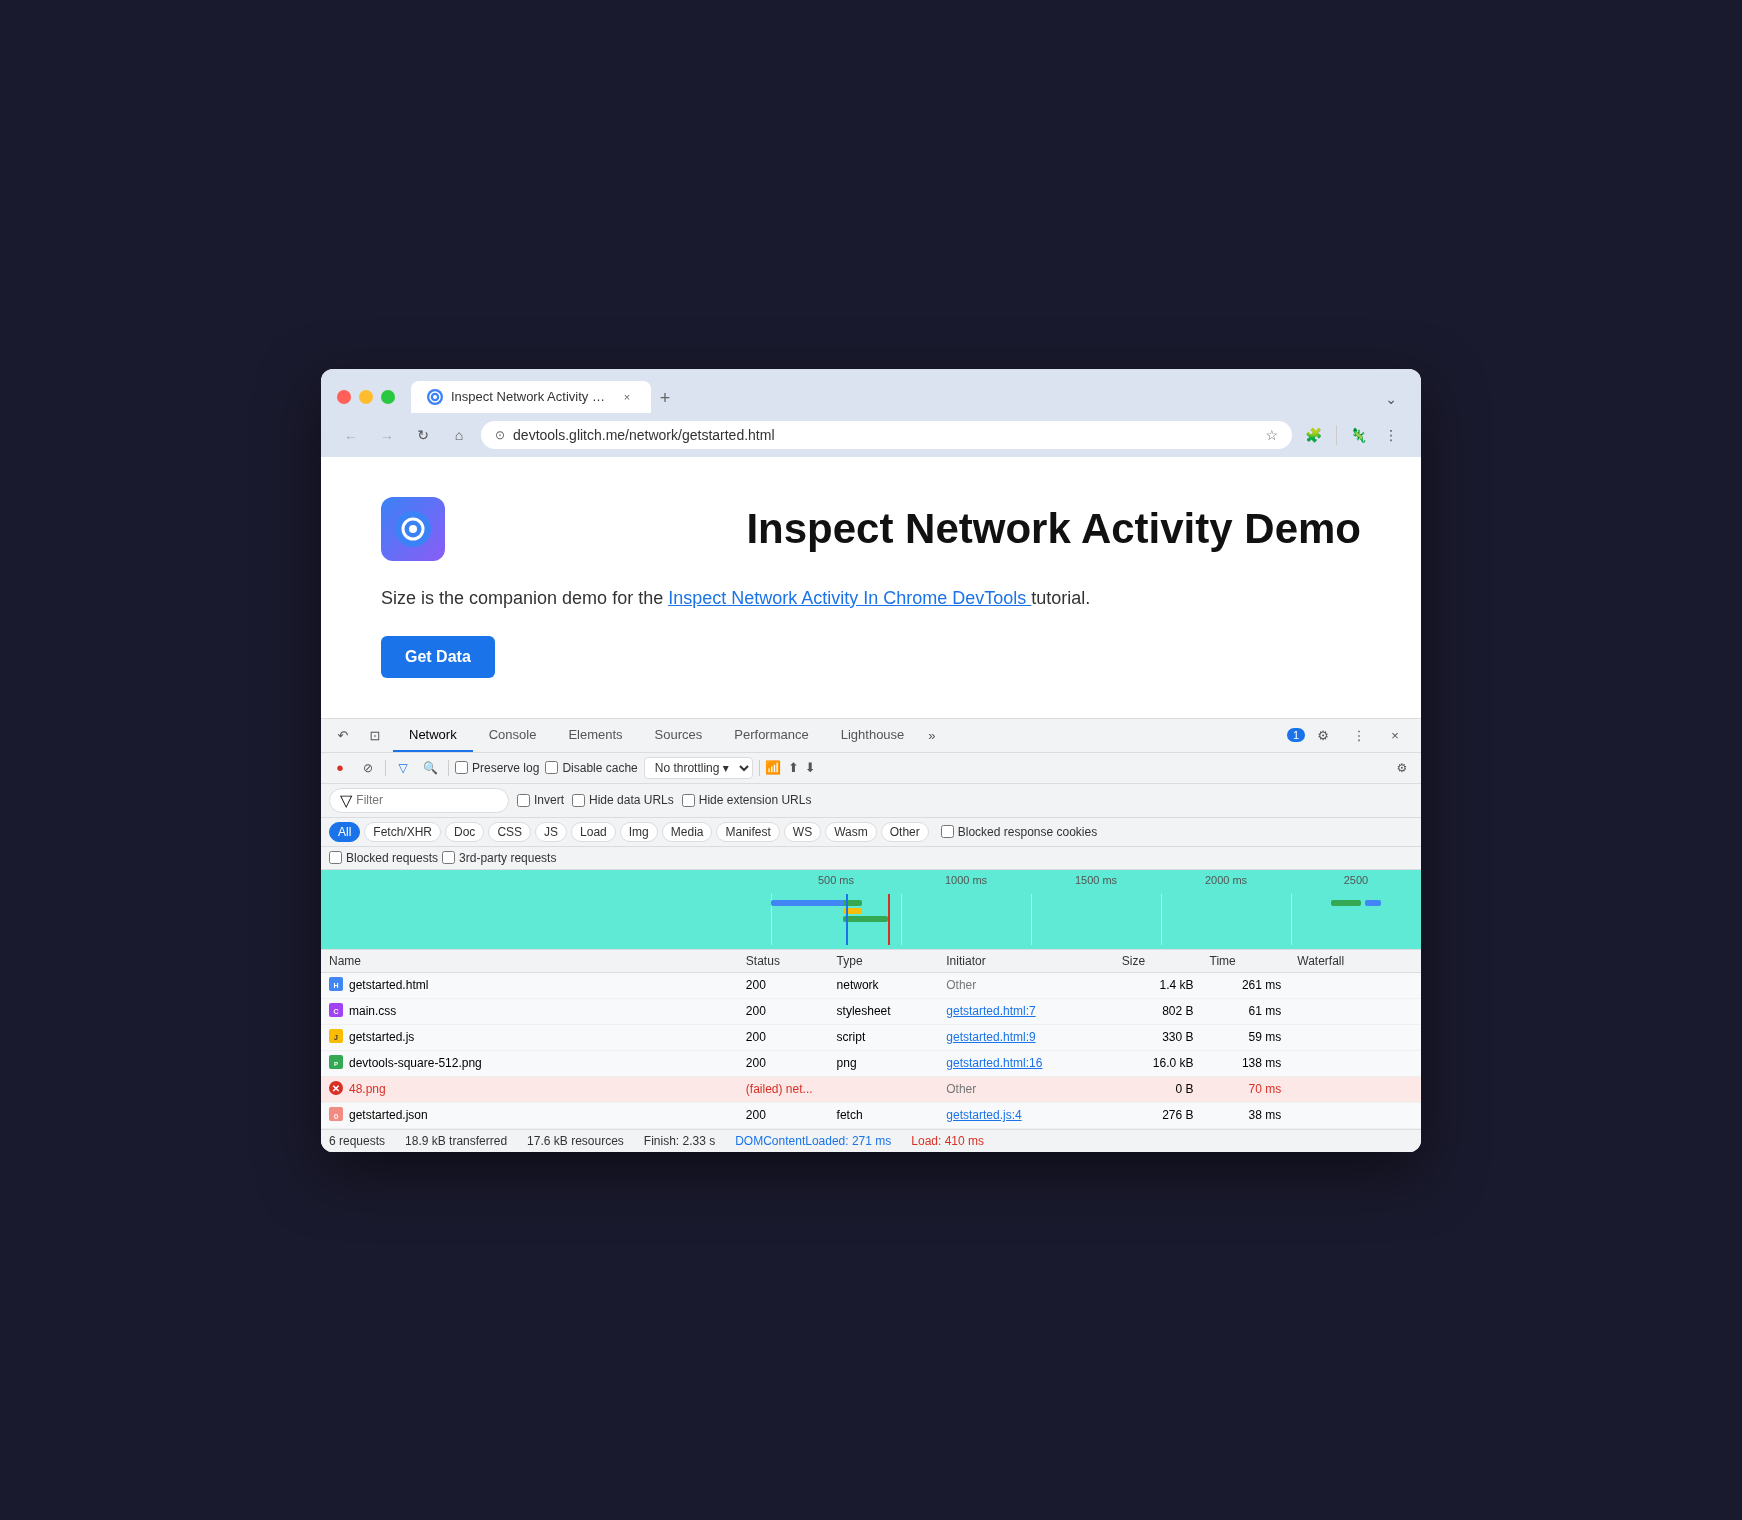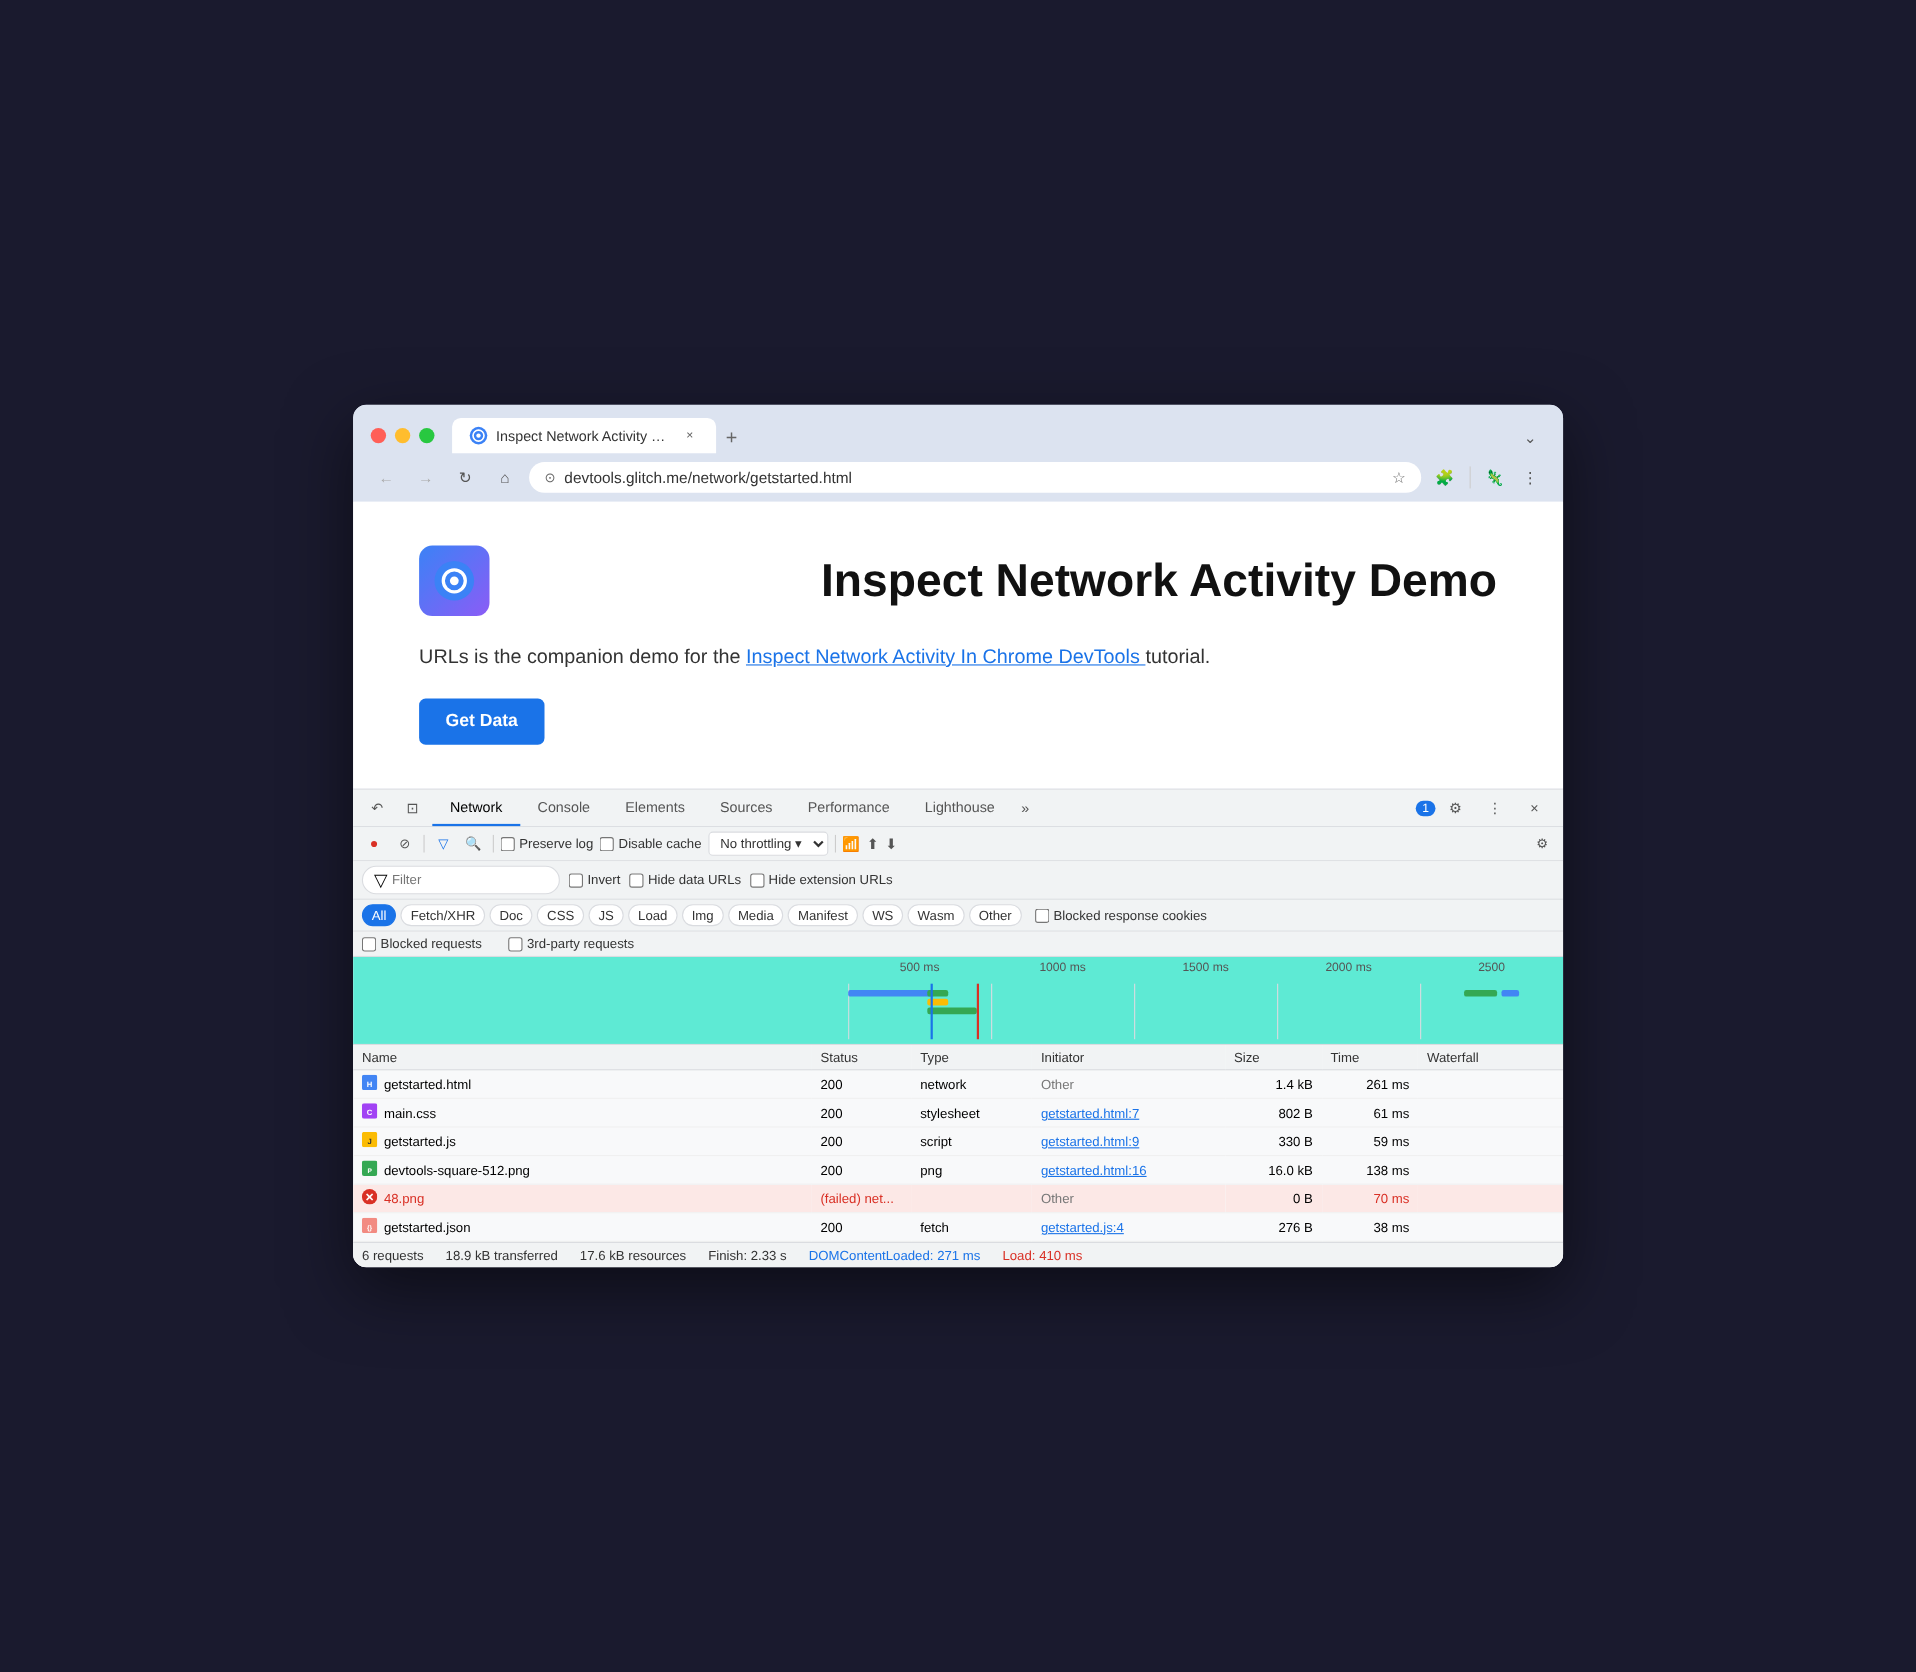--- a/index.html
+++ b/index.html
@@ -318,21 +318,21 @@
       font-size: 12px; color: #333; margin-left: 8px;
     }
 
     
     .bottom-filter-row {
       background: #f1f3f4;
       border-bottom: 1px solid #dadce0;
       padding: 4px 8px;
       display: flex;
       align-items: center;
-      gap: 24px;
+      gap: 4px;
     }
     .bottom-filter-row label {
       display: flex; align-items: center; gap: 4px;
       font-size: 12px; color: #333;
     }
 
     
     .waterfall-header {
       background: #5eead4;
       border-bottom: 1px solid #dadce0;
@@ -455,21 +455,21 @@
       <div class="page-logo">
         <svg width="40" height="40" viewBox="0 0 40 40">
           <circle cx="20" cy="20" r="18" fill="#3b82f6"></circle>
           <circle cx="20" cy="20" r="10" fill="none" stroke="white" stroke-width="3"></circle>
           <circle cx="20" cy="20" r="4" fill="white"></circle>
         </svg>
       </div>
       <h1 class="page-h1">Inspect Network Activity Demo</h1>
     </div>
     <p class="page-desc">
-      <span>URLs is the companion demo for the </span><a class="page-link">Inspect Network Activity In Chrome DevTools </a><span>tutorial.</span>
+      <span>Size is the companion demo for the </span><a class="page-link">Inspect Network Activity In Chrome DevTools </a><span>tutorial.</span>
     </p>
     <button class="get-data-btn">Get Data</button>
   </div>
 
   <div class="devtools">
 
     <div class="devtools-tabs">
       <div class="devtools-icon-btn" title="Inspect element">↶</div>
       <div class="devtools-icon-btn" title="Toggle device">⊡</div>
       <div class="devtools-tab active">

